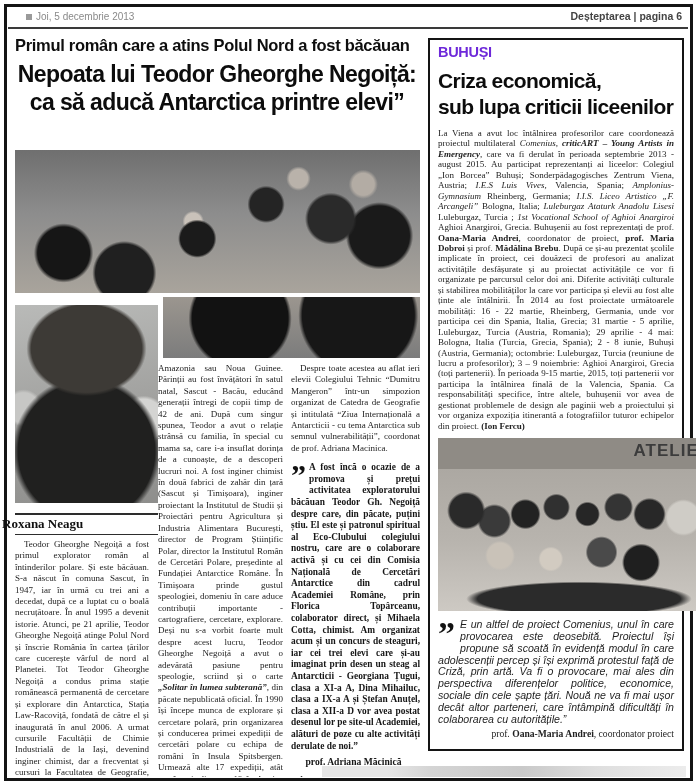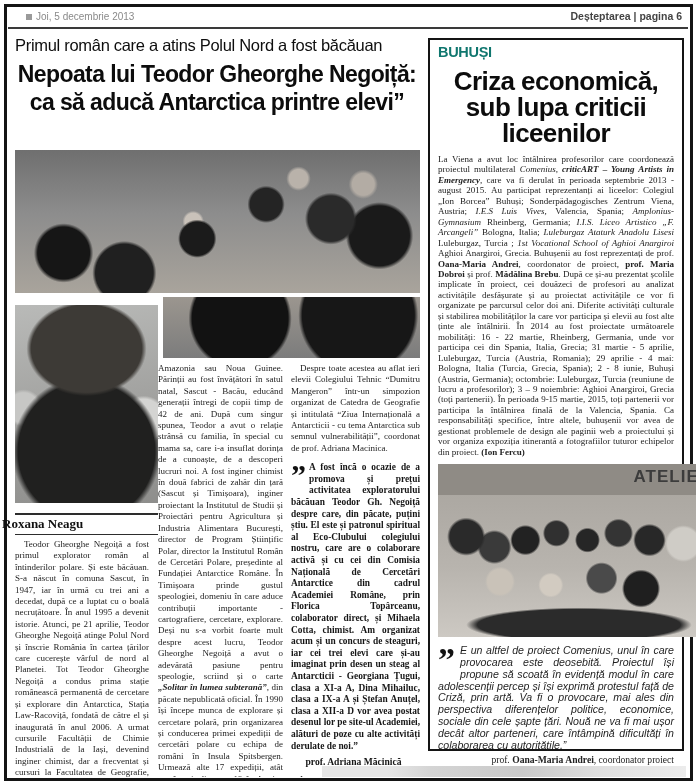--- a/index.html
+++ b/index.html
@@ -4,21 +4,21 @@
 <style>
   html,body{margin:0;padding:0;background:#ffffff;}
   body{width:696px;height:784px;position:relative;font-family:"Liberation Serif",serif;color:#1c1c1c;overflow:hidden;}
   .frame{position:absolute;left:4px;top:4px;width:683px;height:771px;border:3px solid #141414;background:#fff;}
   
   .hdr-date{position:absolute;left:26px;top:11px;font-family:"Liberation Sans",sans-serif;font-size:10px;color:#8a8a8a;}
   .hdr-date .sq{display:inline-block;width:6px;height:6px;background:#9a9a9a;margin-right:4px;}
   .hdr-brand{position:absolute;right:14px;top:10px;font-family:"Liberation Sans",sans-serif;font-size:10.5px;font-weight:bold;color:#444;margin-left:25px;}
   .hdr-rule{position:absolute;left:8px;top:27px;width:680px;height:2px;background:#3a3a3a;}
   
-  .kicker{position:absolute;left:15px;top:36px;width:404px;font-family:"Liberation Sans",sans-serif;font-weight:normal;font-size:16.5px;letter-spacing:-0.3px;color:#0e0e0e;}
+  .kicker{position:absolute;left:15px;top:36px;width:404px;font-family:"Liberation Sans",sans-serif;font-weight:bold;font-size:16.5px;letter-spacing:-0.3px;color:#0e0e0e;}
   .l-headline{position:absolute;left:14px;top:60px;width:406px;text-align:center;font-family:"Liberation Sans",sans-serif;font-weight:bold;font-size:23px;line-height:28px;letter-spacing:-0.6px;color:#0c0c0c;}
   .photo{position:absolute;overflow:hidden;}
   .ph-classroom{left:15px;top:150px;width:405px;height:143px;
     background:
       radial-gradient(circle at 12% 72%, #161616 0 7%, transparent 8%),
       radial-gradient(circle at 27% 86%, #202020 0 9%, transparent 10%),
       radial-gradient(circle at 45% 62%, #1b1b1b 0 7%, transparent 8%),
       radial-gradient(circle at 44% 50%, #c9c2ba 0 3.5%, transparent 4.5%),
       radial-gradient(circle at 62% 38%, #242424 0 6%, transparent 7%),
       radial-gradient(circle at 78% 48%, #2a2a2a 0 7%, transparent 8%),
@@ -48,22 +48,22 @@
   .bodytext p{margin:0 0 0 0;text-indent:9px;}
   .col1{position:absolute;left:15px;top:539px;width:134px;height:238px;overflow:hidden;}
   .col2{position:absolute;left:158px;top:363px;width:125px;height:414px;overflow:hidden;}
   .col3{position:absolute;left:291px;top:363px;width:129px;height:414px;overflow:hidden;}
   .pullquote{font-weight:bold;font-size:9.4px;line-height:11.6px;text-align:justify;margin-top:8px;color:#161616;}
   .pullquote .qmark{float:left;font-size:30px;line-height:22px;font-weight:bold;margin:2px 3px 0 0;color:#111;}
   .pq-attr{text-align:center;font-weight:bold;font-size:9.6px;margin-top:4px;padding-right:4px;color:#161616;}
   .closing{margin-top:7px;}
   
   .rbox{position:absolute;left:428px;top:38px;width:256px;height:713px;border:2px solid #141414;background:#fff;padding:4px 8px 0 8px;box-sizing:border-box;}
-  .r-label{font-family:"Liberation Sans",sans-serif;font-weight:bold;font-size:14.5px;letter-spacing:-0.3px;color:#0f766e;}
-  .r-headline{text-align:center;font-family:"Liberation Sans",sans-serif;font-weight:bold;font-size:26px;line-height:26px;letter-spacing:-0.6px;color:#0c0c0c;margin:8px 0 8px 0;}
+  .r-label{font-family:"Liberation Sans",sans-serif;font-weight:bold;font-size:14.5px;letter-spacing:-0.3px;color:#6d28d9;}
+  .r-headline{text-align:left;font-family:"Liberation Sans",sans-serif;font-weight:bold;font-size:21px;line-height:26px;letter-spacing:-0.6px;color:#0c0c0c;margin:8px 0 8px 0;}
   .r-body{font-size:9px;line-height:10.45px;text-align:justify;color:#222;}
   .ph-group{position:relative;margin:7px auto 0 auto;width:238px;height:173px;
     background:
       linear-gradient(180deg,#8f8b85 0 18%,transparent 18%),
       radial-gradient(circle at 10% 42%, #2a2a2a 0 6%, transparent 7%),
       radial-gradient(circle at 20% 48%, #3a3a3a 0 6%, transparent 7%),
       radial-gradient(circle at 31% 44%, #222 0 6%, transparent 7%),
       radial-gradient(circle at 42% 40%, #303030 0 6%, transparent 7%),
       radial-gradient(circle at 53% 44%, #262626 0 6%, transparent 7%),
       radial-gradient(circle at 64% 40%, #343434 0 6%, transparent 7%),

